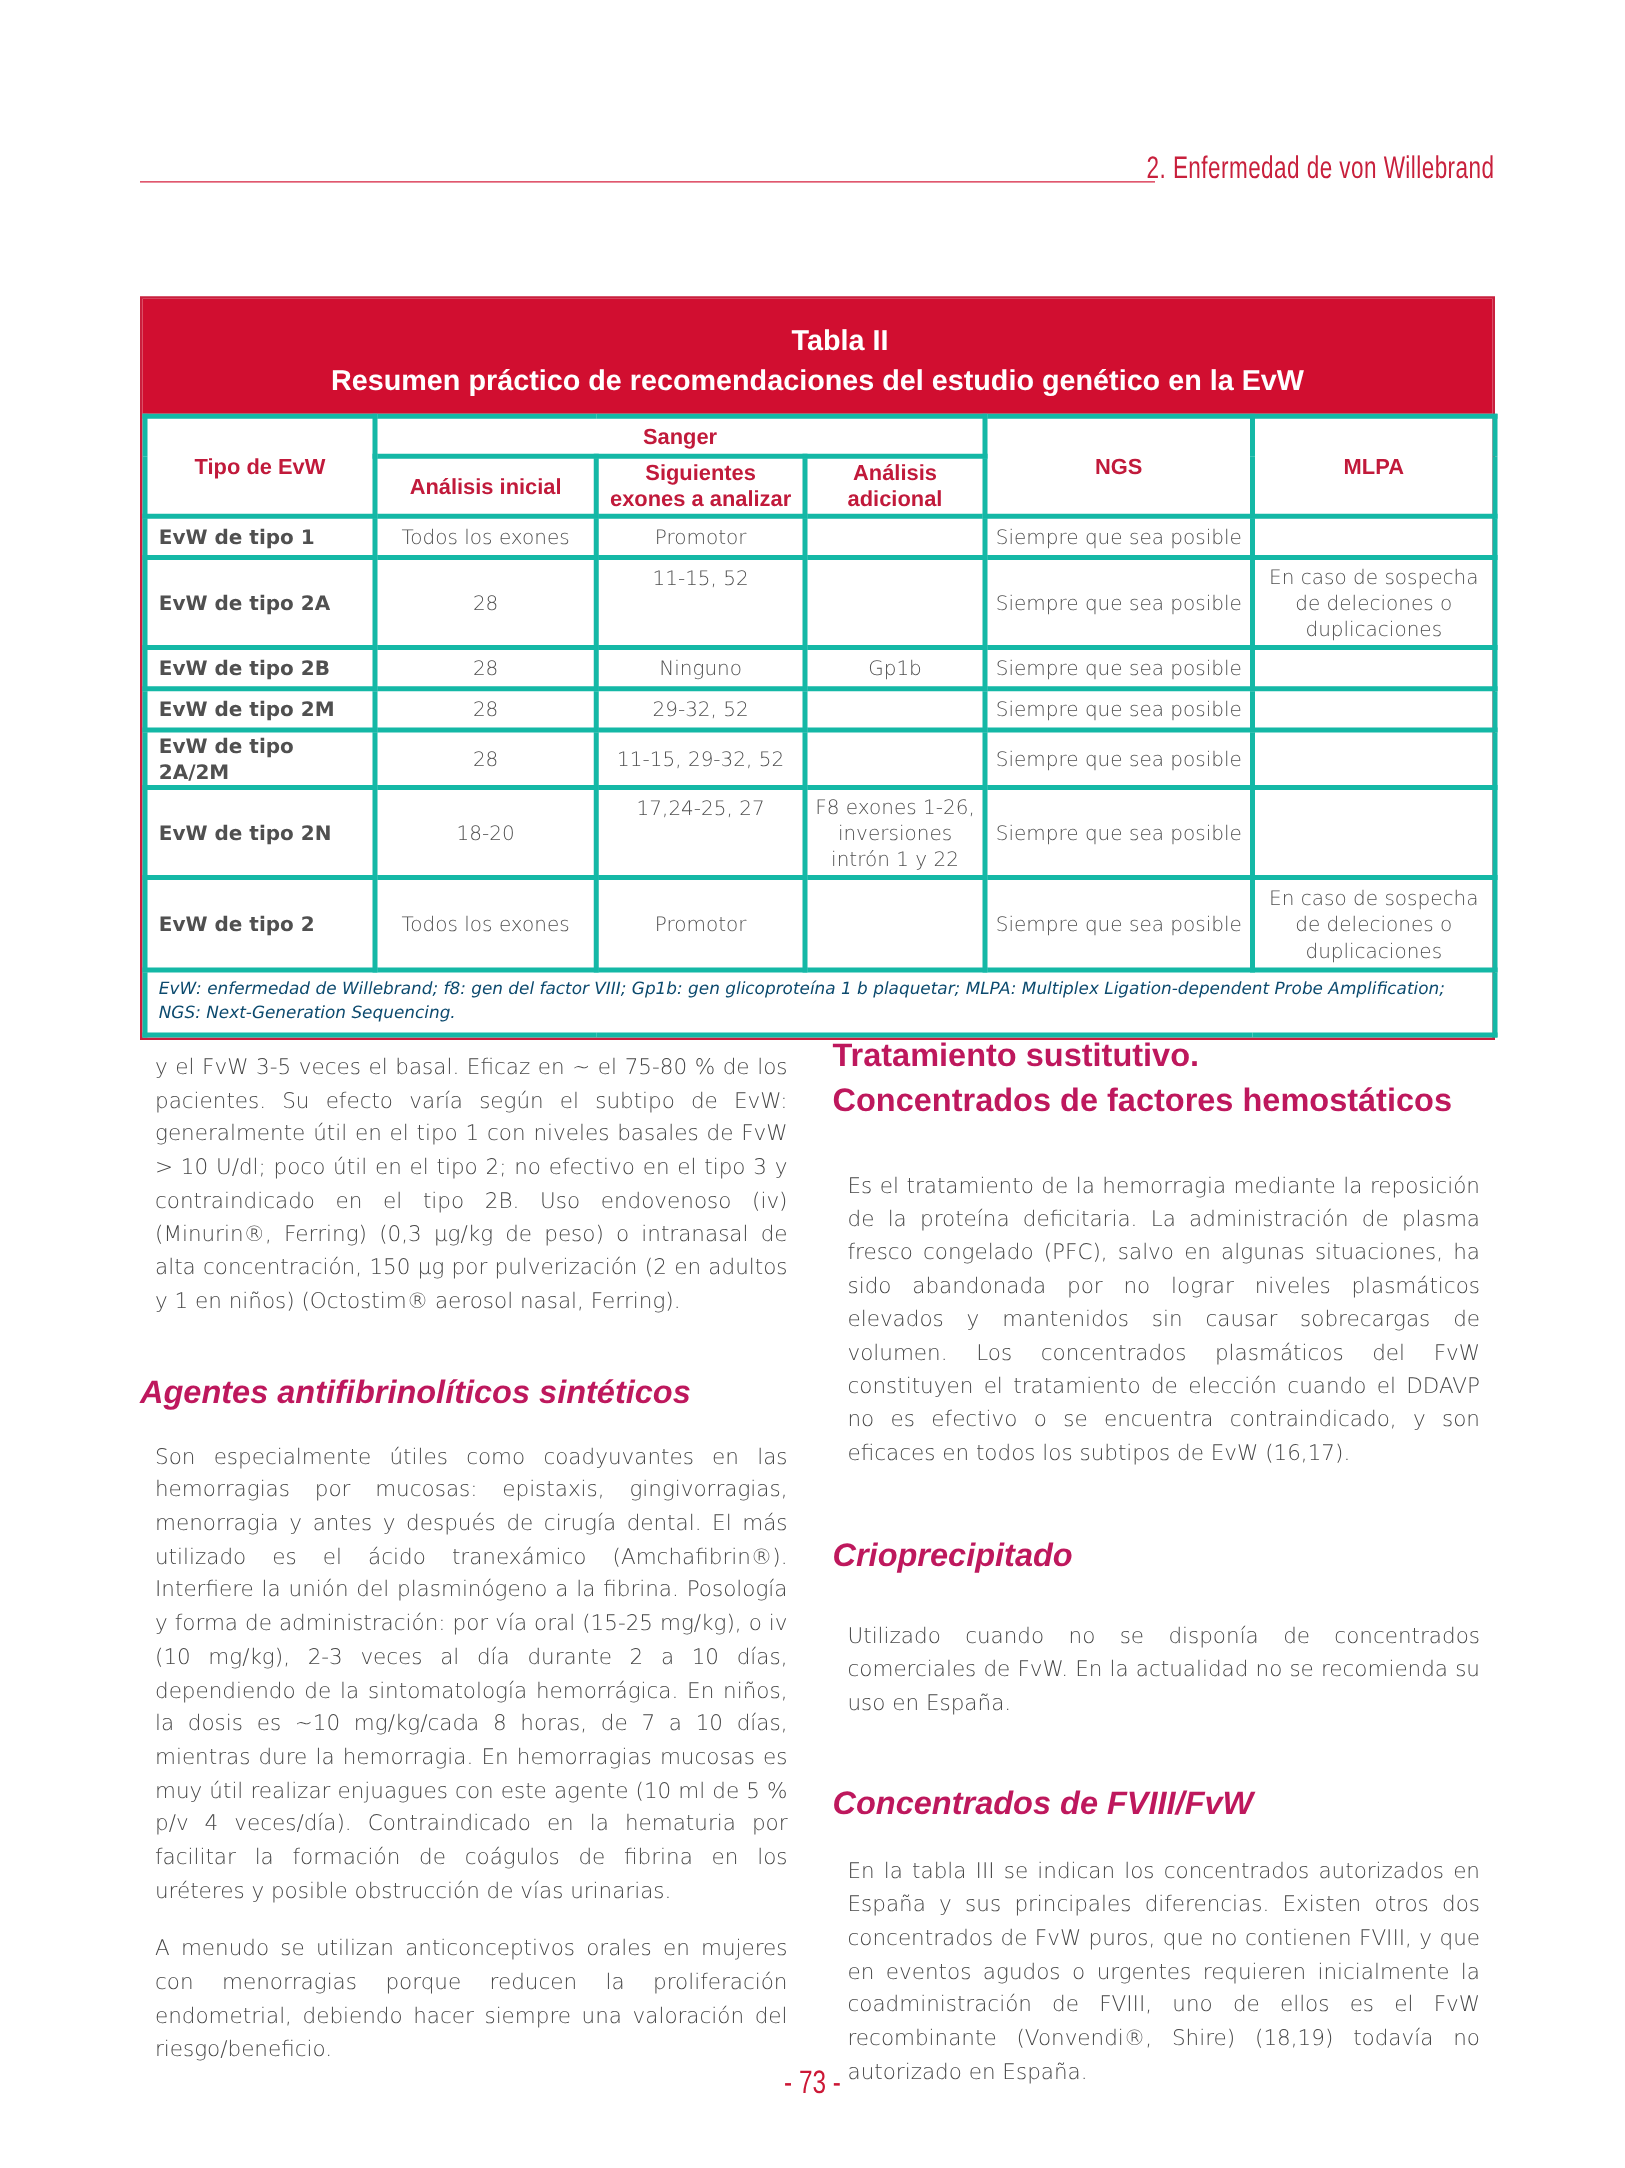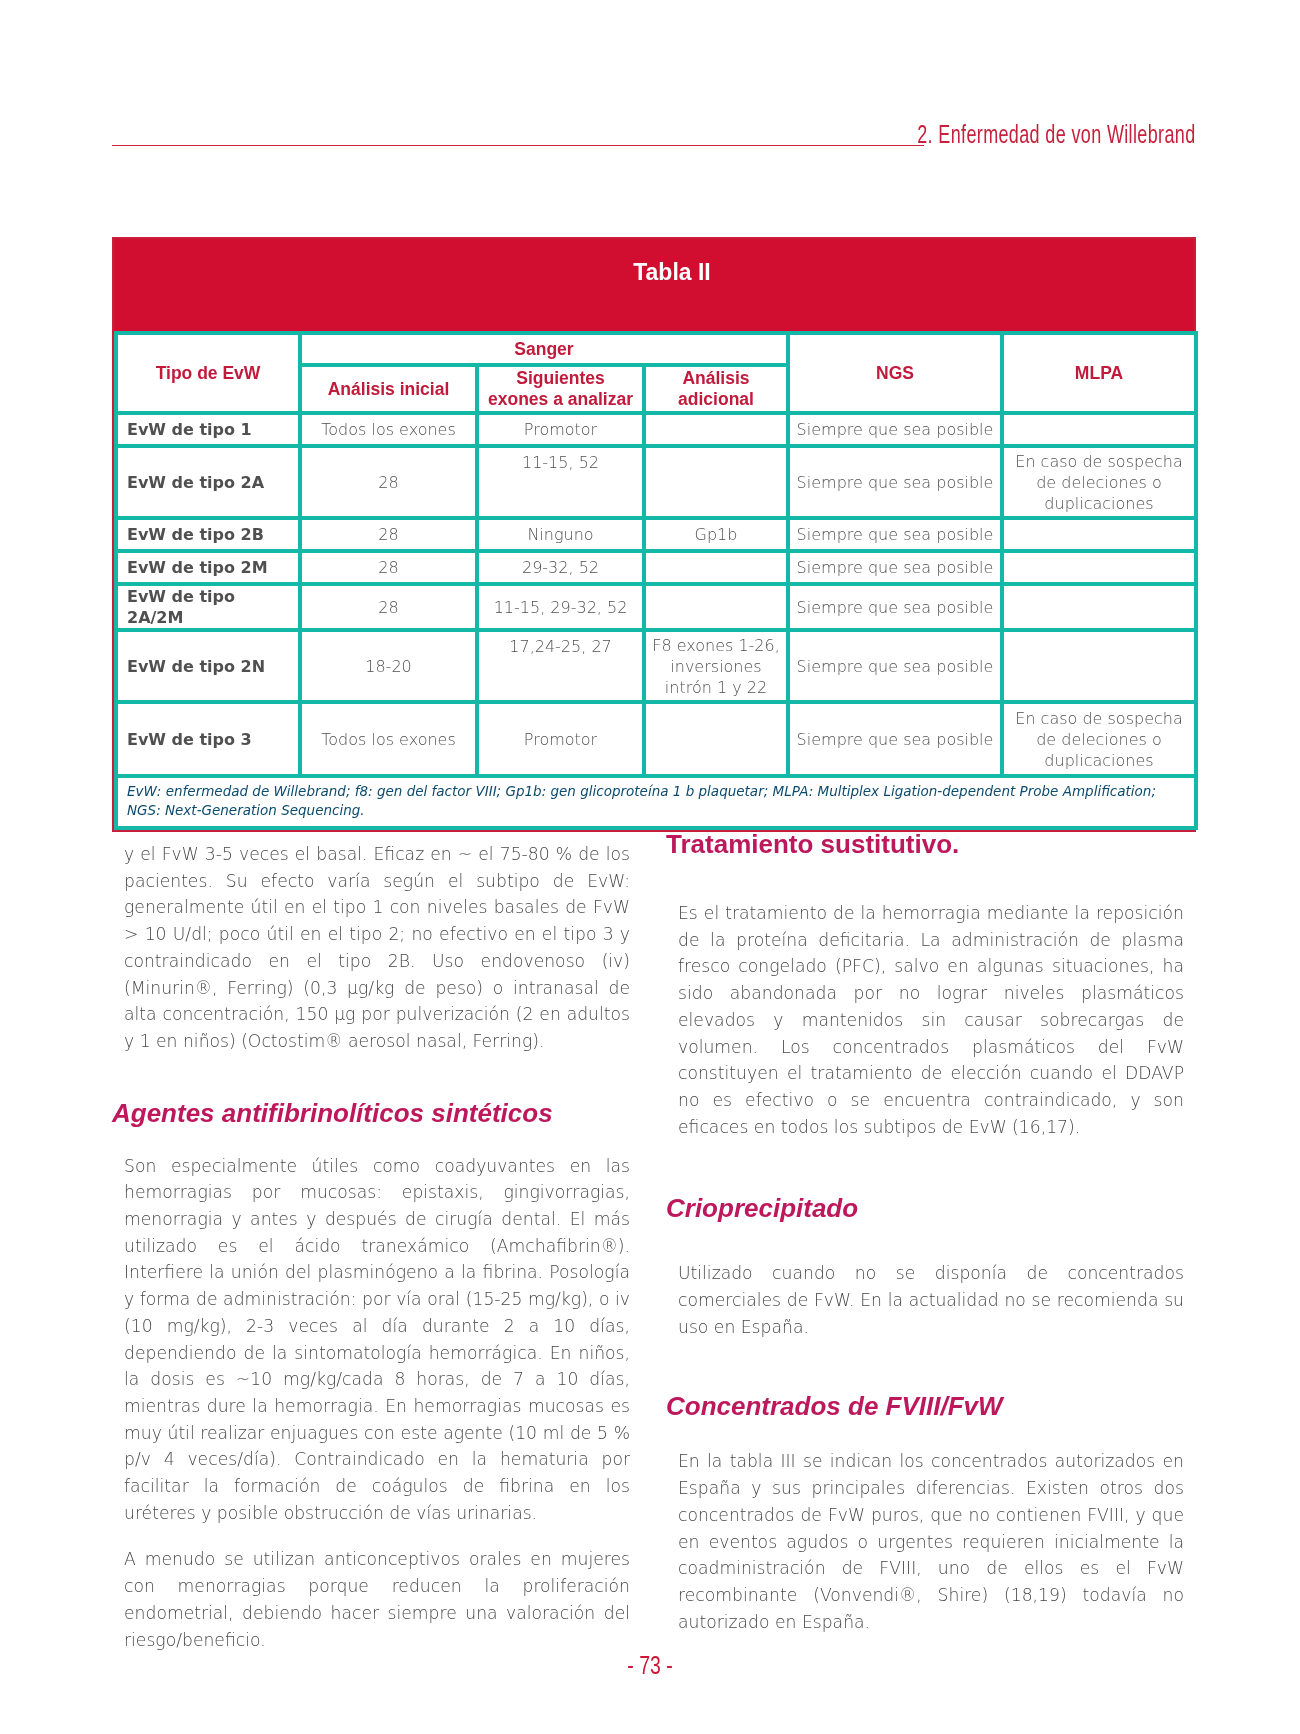--- a/index.html
+++ b/index.html
@@ -46,20 +46,21 @@
 <body>
 
 <div class="run-head">
   <div class="rule"></div>
   <div class="title">2. Enfermedad de von Willebrand</div>
 </div>
 
 <div class="tbl-wrap">
   <div class="tbl-caption">
     <div class="l1">Tabla II</div>
+    <div class="l2">Resumen práctico de recomendaciones del estudio genético en la EvW</div>
   </div>
   <table>
     <colgroup>
       <col style="width:184px">
         <col style="width:177px">
         <col style="width:167px">
         <col style="width:144px">
         <col style="width:214px">
         <col style="width:194px">
     </colgroup>
@@ -119,21 +120,21 @@
       </tr>
       <tr class="r-m">
         <td class="first">EvW de tipo 2N</td>
         <td>18-20</td>
         <td class="top">17,24-25, 27</td>
         <td>F8 exones 1-26, inversiones intrón 1 y 22</td>
         <td>Siempre que sea posible</td>
         <td></td>
       </tr>
       <tr class="r-l">
-        <td class="first">EvW de tipo 3</td>
+        <td class="first">EvW de tipo 2</td>
         <td>Todos los exones</td>
         <td>Promotor</td>
         <td></td>
         <td>Siempre que sea posible</td>
         <td>En caso de sospecha de deleciones o duplicaciones</td>
       </tr>
       <tr class="foot">
         <td colspan="6">
           <div>EvW: enfermedad de Willebrand; f8: gen del factor VIII; Gp1b: gen glicoproteína 1 b plaquetar; MLPA: Multiplex Ligation-dependent Probe Amplification;</div>
           <div>NGS: Next-Generation Sequencing.</div>
@@ -146,20 +147,21 @@
 <div class="col left" style="top:829px">
   <p class="body">y el FvW 3-5 veces el basal. Eficaz en ~ el 75-80 % de los pacientes. Su efecto varía según el subtipo de EvW: generalmente útil en el tipo 1 con niveles basales de FvW &gt; 10 U/dl; poco útil en el tipo 2; no efectivo en el tipo 3 y contraindicado en el tipo 2B. Uso endovenoso (iv) (Minurin®, Ferring) (0,3 µg/kg de peso) o intranasal de alta concentración, 150 µg por pulverización (2 en adultos y 1 en niños) (Octostim® aerosol nasal, Ferring).</p>
   <h2 class="sec it" style="margin-top:40px">Agentes antifibrinolíticos sintéticos</h2>
   <p class="body" style="margin-top:22px">Son especialmente útiles como coadyuvantes en las hemorragias por mucosas: epistaxis, gingivorragias, menorragia y antes y después de cirugía dental. El más utilizado es el ácido tranexámico (Amchafibrin®). Interfiere la unión del plasminógeno a la fibrina. Posología y forma de administración: por vía oral (15-25 mg/kg), o iv (10 mg/kg), 2-3 veces al día durante 2 a 10 días, dependiendo de la sintomatología hemorrágica. En niños, la dosis es ~10 mg/kg/cada 8 horas, de 7 a 10 días, mientras dure la hemorragia. En hemorragias mucosas es muy útil realizar enjuagues con este agente (10 ml de 5 % p/v 4 veces/día). Contraindicado en la hematuria por facilitar la formación de coágulos de fibrina en los uréteres y posible obstrucción de vías urinarias.</p>
   <p class="body" style="margin-top:20px">A menudo se utilizan anticonceptivos orales en mujeres con menorragias porque reducen la proliferación endometrial, debiendo hacer siempre una valoración del riesgo/beneficio.</p>
 </div>
 
 <div class="col right" style="top:826px">
   <h2 class="sec">
     <div>Tratamiento sustitutivo.</div>
+    <div>Concentrados de factores hemostáticos</div>
   </h2>
   <p class="body" style="margin-top:38px">Es el tratamiento de la hemorragia mediante la reposición de la proteína deficitaria. La administración de plasma fresco congelado (PFC), salvo en algunas situaciones, ha sido abandonada por no lograr niveles plasmáticos elevados y mantenidos sin causar sobrecargas de volumen. Los concentrados plasmáticos del FvW constituyen el tratamiento de elección cuando el DDAVP no es efectivo o se encuentra contraindicado, y son eficaces en todos los subtipos de EvW (16,17).</p>
   <h2 class="sec it" style="margin-top:50px">Crioprecipitado</h2>
   <p class="body" style="margin-top:34px">Utilizado cuando no se disponía de concentrados comerciales de FvW. En la actualidad no se recomienda su uso en España.</p>
   <h2 class="sec it" style="margin-top:48px">Concentrados de FVIII/FvW</h2>
   <p class="body" style="margin-top:24px">En la tabla III se indican los concentrados autorizados en España y sus principales diferencias. Existen otros dos concentrados de FvW puros, que no contienen FVIII, y que en eventos agudos o urgentes requieren inicialmente la coadministración de FVIII, uno de ellos es el FvW recombinante (Vonvendi®, Shire) (18,19) todavía no autorizado en España.</p>
 </div>
 
 <div class="page-num">- 73 -</div>
 

